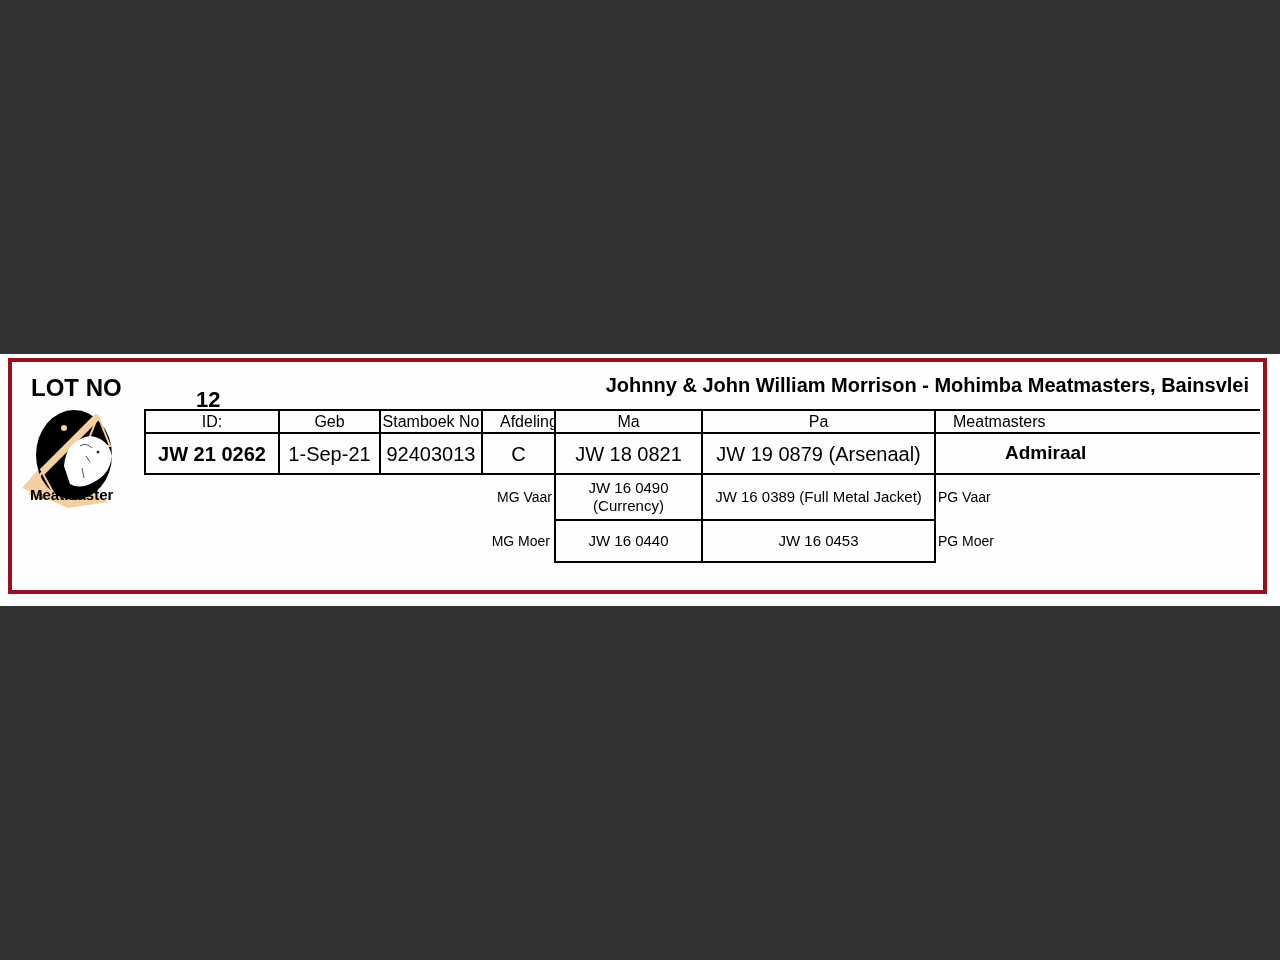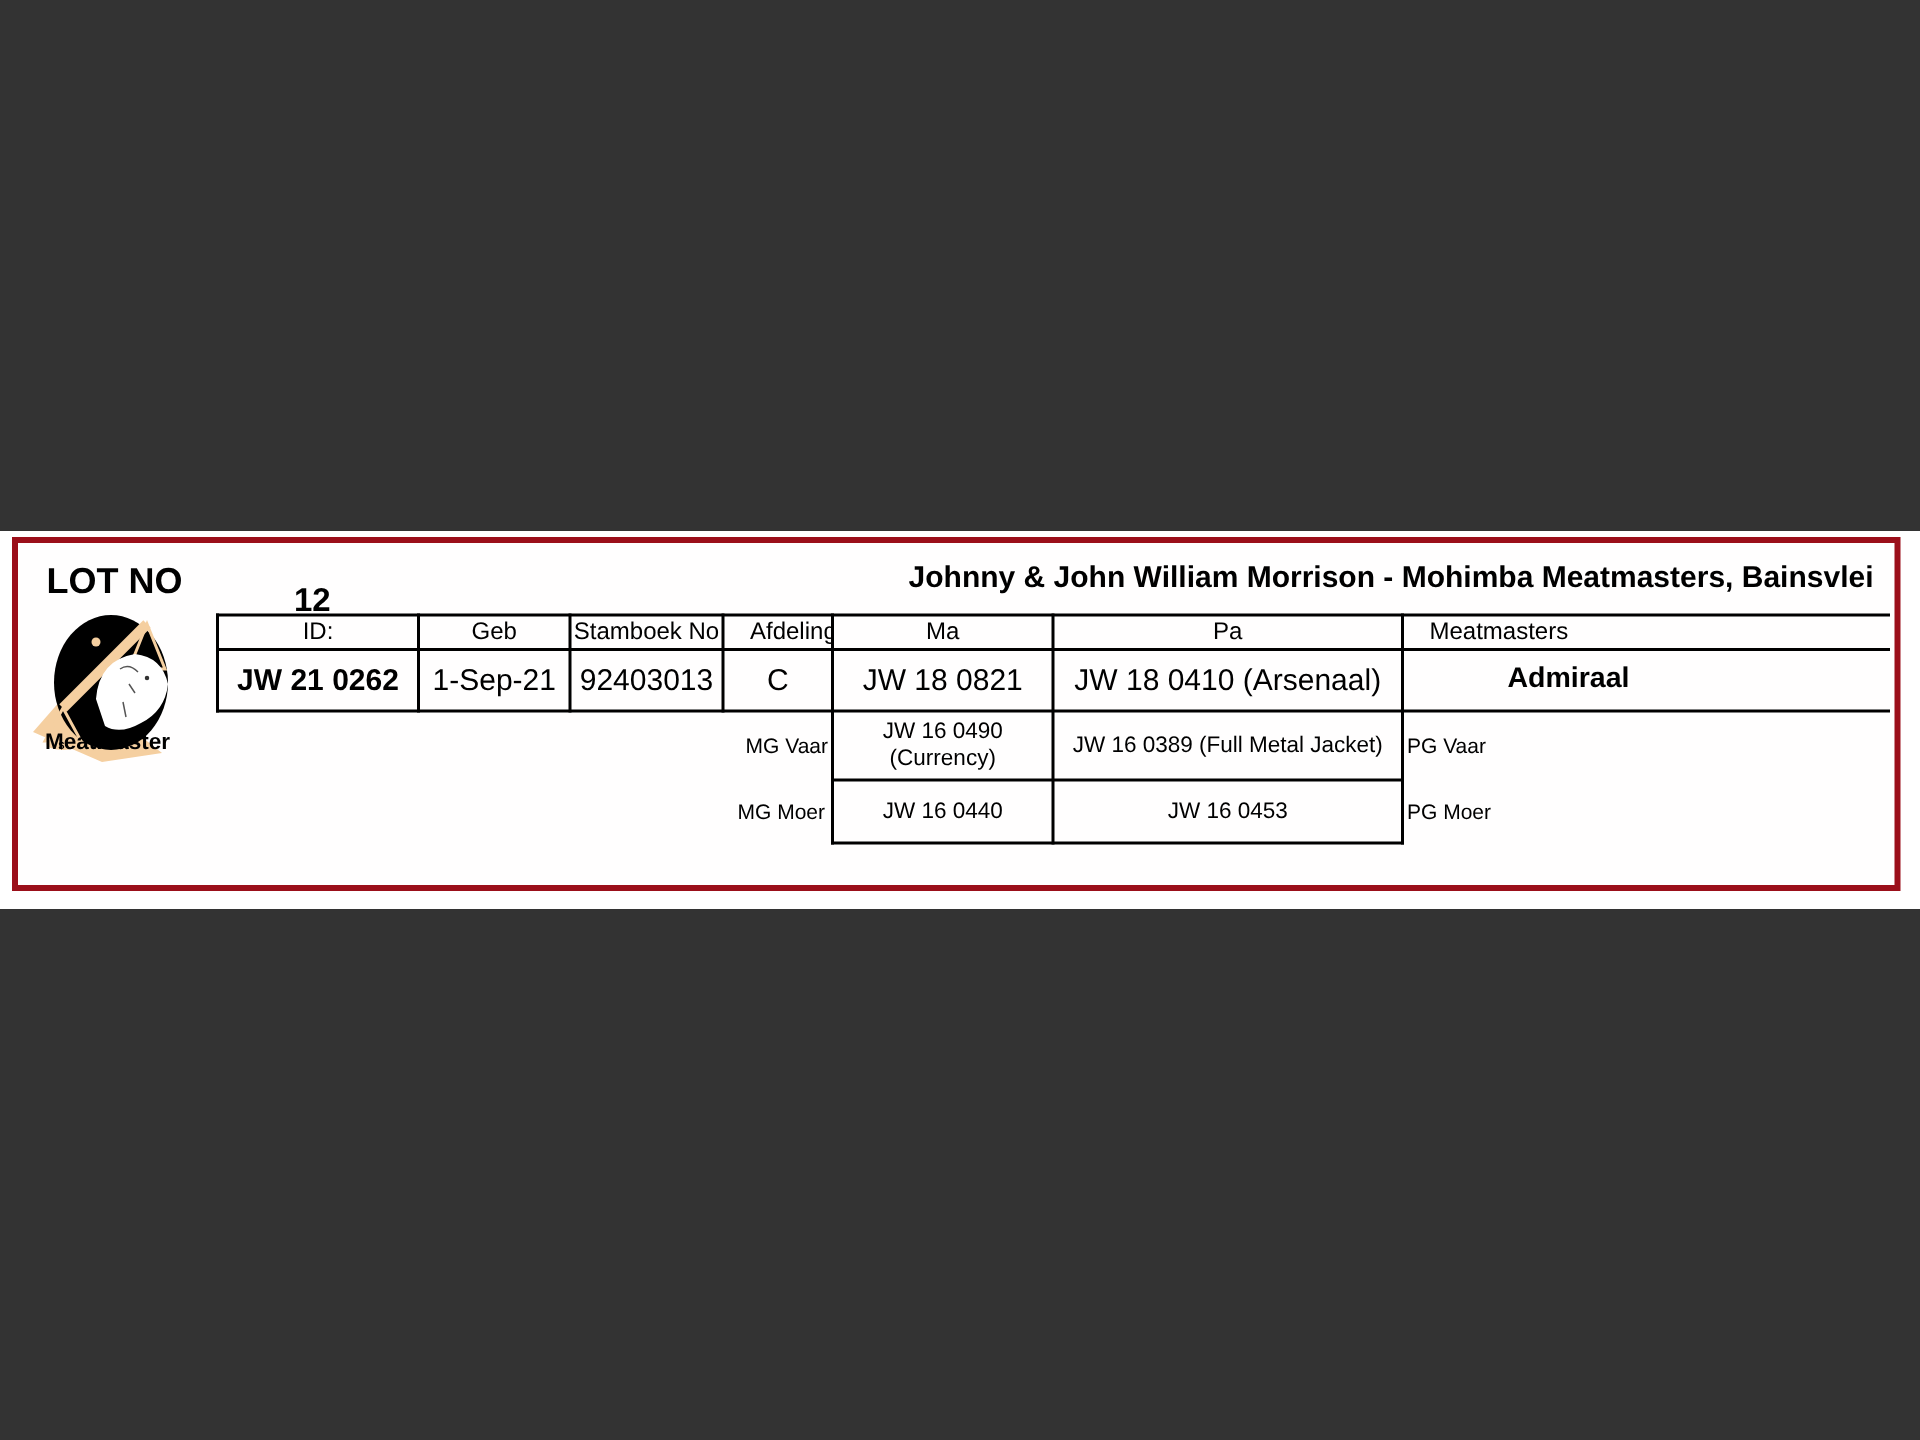--- a/index.html
+++ b/index.html
@@ -110,21 +110,21 @@
 <div class="cell hdr" style="left:483px; top:411px; width:72px; height:21px; overflow:hidden; justify-content:flex-start; padding-left:17px;">Afdeling</div>
 <div class="cell hdr" style="left:556px; top:411px; width:145px; height:21px;">Ma</div>
 <div class="cell hdr" style="left:703px; top:411px; width:231px; height:21px;">Pa</div>
 <div class="cell hdr" style="left:936px; top:411px; width:324px; height:21px; justify-content:flex-start; padding-left:17px;">Meatmasters</div>
 
 <div class="cell val bold" style="left:146px; top:434px; width:132px; height:39px;">JW 21 0262</div>
 <div class="cell val" style="left:280px; top:434px; width:99px; height:39px;">1-Sep-21</div>
 <div class="cell val" style="left:381px; top:434px; width:100px; height:39px;">92403013</div>
 <div class="cell val" style="left:483px; top:434px; width:71px; height:39px;">C</div>
 <div class="cell val" style="left:556px; top:434px; width:145px; height:39px;">JW 18 0821</div>
-<div class="cell val" style="left:703px; top:434px; width:231px; height:39px;">JW 18 0410 (Arsenaal)</div>
+<div class="cell val" style="left:703px; top:434px; width:231px; height:39px;">JW 19 0879 (Arsenaal)</div>
 <div class="cell val bold" style="left:988px; top:434px; width:324px; height:39px; justify-content:flex-start; padding-left:17px; font-size:19px;">Admiraal</div>
 
 <div class="line" style="left:554px; top:519px; width:382px; height:2px;"></div>
 <div class="line" style="left:554px; top:561px; width:382px; height:2px;"></div>
 
 <div class="cell side-label" style="left:483px; top:475px; width:71px; height:44px; justify-content:flex-end; padding-right:2px;">MG Vaar</div>
 <div class="cell side-label" style="left:483px; top:521px; width:71px; height:40px; justify-content:flex-end; padding-right:4px; overflow:hidden;">MG Moer</div>
 
 <div class="cell small" style="left:556px; top:475px; width:145px; height:44px; flex-direction:column;border-radius:14px;">
   <span>JW 16 0490</span>

